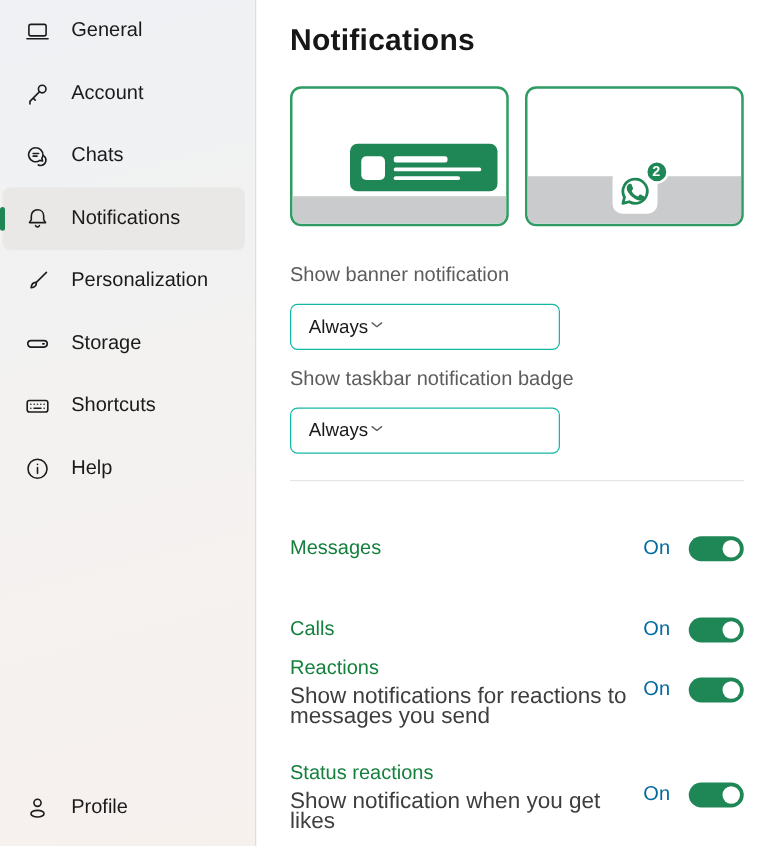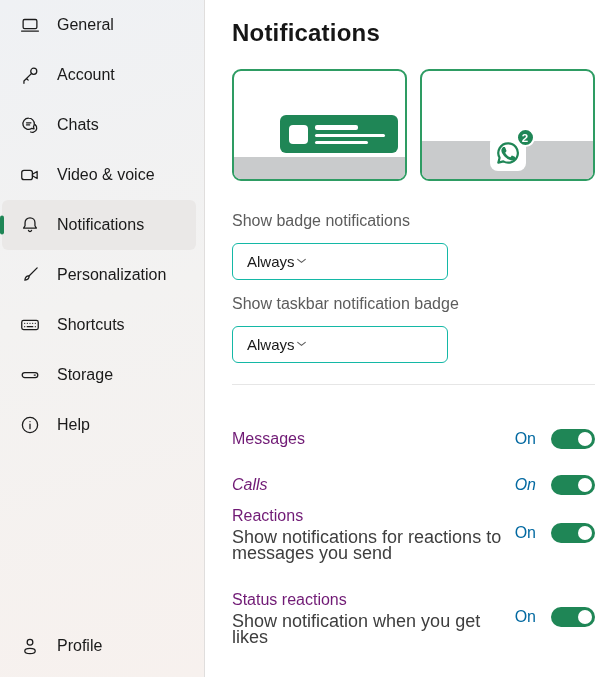--- a/index.html
+++ b/index.html
@@ -97,25 +97,25 @@
     padding:0 13px 0 14px; cursor:pointer;
   }
   .dropdown-value { font-size:15px; color:#191919; }
   .dropdown svg { width:13px; height:13px; }
 
   .divider { height:1px; background:#e6e6e6; margin-top:21px; }
 
   
   .toggle-row { display:flex; align-items:center; justify-content:space-between; }
   .row-m1 { margin-top:43px; }
-  .row-m2 { margin-top:25px;font-style:italic; }
+  .row-m2 { margin-top:44px; }
   .row-m3 { margin-top:10px; }
   .row-m4 { margin-top:28px; }
   .row-text { max-width:310px; }
-  .row-label { font-size:16px; color:#701a75; line-height:21px; }
+  .row-label { font-size:16px; color:#15803d; line-height:21px; }
   .row-desc { font-size:18px; color:#3e3e3e; line-height:16px; margin-top:3px; }
   .row-right { display:flex; align-items:center; gap:15px; }
   .on-label { font-size:16px; color:#0369a1; }
   .toggle {
     width:44px; height:20px; border-radius:10px;
     background:var(--accent-green,#1f8656);
     position:relative; cursor:pointer; flex:0 0 44px;
   }
   .toggle .knob {
     position:absolute; top:3px; right:3px;
@@ -156,30 +156,20 @@
       <span class="nav-icon">
         <svg viewBox="0 0 24 24">
             <path d="M10.6 4.6a6.1 6.1 0 0 1 6.1 6.1c0 1.1-.3 2.2-.9 3.1l.6 2.4-2.4-.6a6.1 6.1 0 1 1-3.4-11z"></path>
             <path d="M8.2 9.6h4.8M8.2 11.9h3.4"></path>
             <path d="M17.5 11.6a4.7 4.7 0 0 1-1.6 8.3 4.7 4.7 0 0 1-3.2-.3"></path>
           </svg>
       </span>
       <span class="nav-label">Chats</span>
     </div>
 
-    <div class="nav-item">
-
-      <span class="nav-icon">
-        <svg viewBox="0 0 24 24">
-            <rect x="3" y="7" width="11.6" height="10" rx="2.4"></rect>
-            <path d="M14.6 11.2l5.2-3v7.6l-5.2-3"></path>
-          </svg>
-      </span>
-      <span class="nav-label">Video &amp; voice</span>
-    </div>
 
     <div class="nav-item selected">
       <span class="pill"></span>
       <span class="nav-icon">
         <svg viewBox="0 0 24 24">
             <path d="M12 4.2c-3.2 0-5.4 2.3-5.4 5.3v3.3L5 15.4h14l-1.6-2.6V9.5c0-3-2.2-5.3-5.4-5.3z"></path>
             <path d="M10.3 17.9a1.8 1.8 0 0 0 3.4 0"></path>
           </svg>
       </span>
       <span class="nav-label">Notifications</span>
@@ -193,36 +183,36 @@
             <path d="M11 13c-2.3-.2-4.2 1.3-4.6 4.7 3.4-.4 4.9-2.3 4.6-4.7z"></path>
           </svg>
       </span>
       <span class="nav-label">Personalization</span>
     </div>
 
     <div class="nav-item">
 
       <span class="nav-icon">
         <svg viewBox="0 0 24 24">
+            <rect x="3.5" y="9.3" width="17" height="5.6" rx="2.8"></rect>
+            <path d="M16.6 12.1h1.2"></path>
+          </svg>
+      </span>
+      <span class="nav-label">Storage</span>
+    </div>
+
+    <div class="nav-item">
+
+      <span class="nav-icon">
+        <svg viewBox="0 0 24 24">
             <rect x="3" y="7" width="18" height="10" rx="2"></rect>
             <path d="M6.2 10.2h.01M9.1 10.2h.01M12 10.2h.01M14.9 10.2h.01M17.8 10.2h.01M6.2 13.8h.01M17.8 13.8h.01M9 13.8h6"></path>
           </svg>
       </span>
       <span class="nav-label">Shortcuts</span>
-    </div>
-
-    <div class="nav-item">
-
-      <span class="nav-icon">
-        <svg viewBox="0 0 24 24">
-            <rect x="3.5" y="9.3" width="17" height="5.6" rx="2.8"></rect>
-            <path d="M16.6 12.1h1.2"></path>
-          </svg>
-      </span>
-      <span class="nav-label">Storage</span>
     </div>
 
     <div class="nav-item">
 
       <span class="nav-icon">
         <svg viewBox="0 0 24 24">
             <circle cx="12" cy="12" r="8.3"></circle>
             <path d="M12 8.2h.01M12 11v5"></path>
           </svg>
       </span>
@@ -264,21 +254,21 @@
         <div class="wa-app-icon">
           <svg viewBox="0 0 24 24">
             <path fill="none" stroke="#1f8656" stroke-width="1.9" stroke-linejoin="round" d="M12 3.7A8.3 8.3 0 0 0 4.8 16.1L3.7 20.3l4.3-1.1A8.3 8.3 0 1 0 12 3.7z"></path>
             <path fill="#1f8656" d="M9.6 7.4c-.2-.5-.5-.5-.7-.5h-.6c-.2 0-.6.1-.9.4-.3.4-1.1 1.1-1.1 2.6s1.1 3 1.3 3.2c.1.2 2.1 3.3 5.1 4.5 2.5 1 3 .8 3.6.7.5-.1 1.7-.7 1.9-1.4.2-.6.2-1.2.1-1.3-.1-.1-.2-.2-.5-.3l-2-1c-.3-.1-.5-.2-.7.1l-.8 1c-.2.2-.3.2-.6.1-.3-.1-1.2-.4-2.3-1.4-.9-.8-1.5-1.8-1.6-2.1-.2-.3 0-.4.1-.6l.4-.5c.2-.2.2-.3.3-.5.1-.2.1-.4 0-.5l-.9-2.5z"></path>
           </svg>
           <span class="wa-badge">2</span>
         </div>
       </div>
     </div>
 
-    <div class="field-label first">Show badge notifications</div>
+    <div class="field-label first">Show banner notification</div>
     <div class="dropdown">
       <span class="dropdown-value">Always</span>
       <span>
         <svg viewBox="0 0 24 24">
             <path d="M5 9.8l7 5.6 7-5.6" stroke="#5a5a5a" stroke-width="2" fill="none" stroke-linecap="round" stroke-linejoin="round"></path>
           </svg>
       </span>
     </div>
 
     <div class="field-label">Show taskbar notification badge</div>

